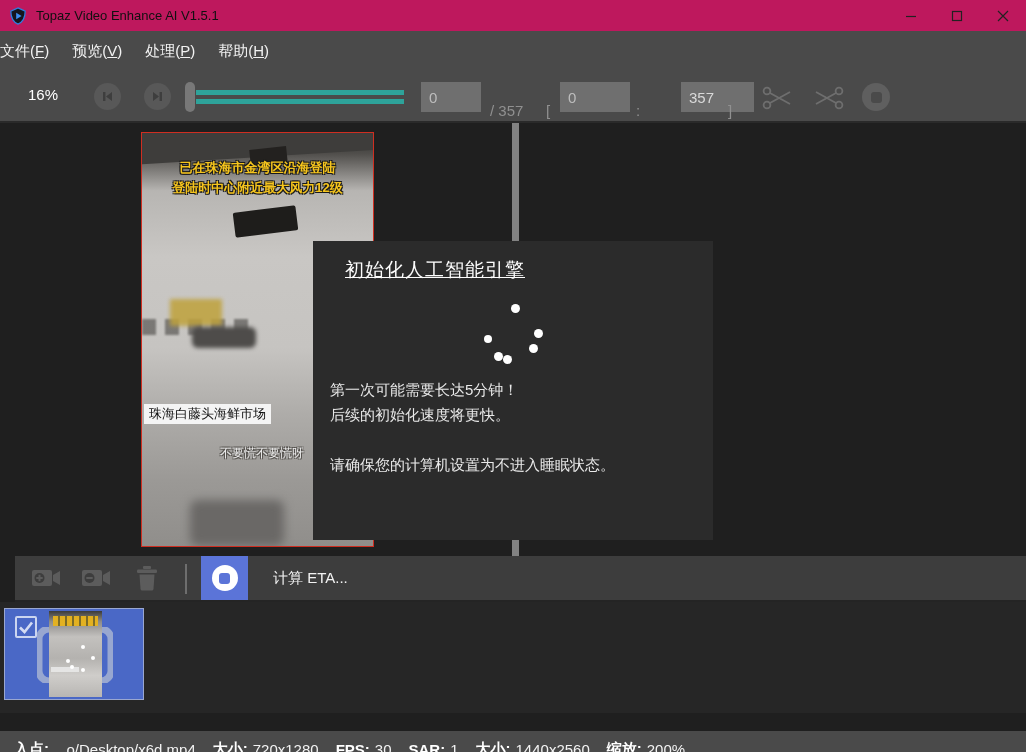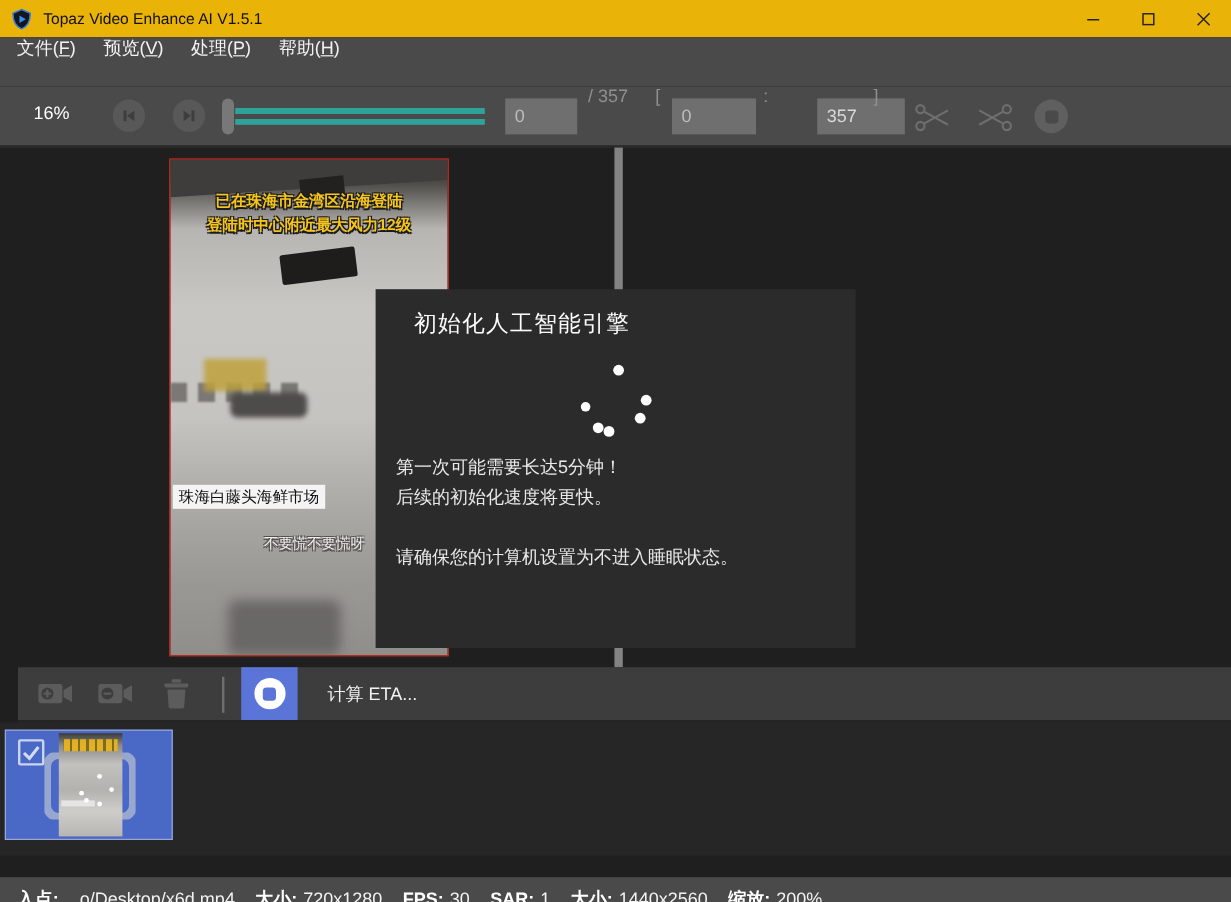--- a/index.html
+++ b/index.html
@@ -1,50 +1,50 @@
 <!DOCTYPE html>
 <html><head>
 <meta charset="utf-8">
 <style>
   html,body{margin:0;padding:0;background:#000;}
   .app{position:relative;width:1026px;height:752px;overflow:hidden;
        font-family:"Liberation Sans","DejaVu Sans",sans-serif;background:#1f1f1f;}
 
   
-  .titlebar{position:absolute;left:0;top:0;width:100%;height:31px;background:#eab308;
+  .titlebar{position:absolute;left:0;top:0;width:100%;height:31px;background:#be185d;
             display:flex;align-items:center;}
   .logo{margin-left:9px;width:18px;height:18px;flex:0 0 auto;}
   .title-text{margin-left:9px;font-size:13px;color:#101010;}
   .win-controls{margin-left:auto;display:flex;height:100%;}
   .win-btn{width:46px;height:100%;display:flex;align-items:center;justify-content:center;background:transparent;border:none;cursor:default;}
 
   
   .menubar{position:absolute;left:0;top:31px;width:100%;height:41px;background:#4a4a4a;
-           display:flex;padding-left:14px;box-sizing:border-box;gap:23px;}
+           display:flex;align-items:center;box-sizing:border-box;gap:23px;}
   .menu-item{color:#f2f2f2;font-size:15px;white-space:nowrap;}
   .menu-key{text-decoration:underline;}
 
   
   .toolbar{position:absolute;left:0;top:72px;width:100%;height:49px;background:#4a4a4a;
            border-bottom:2px solid #2a2a2a;box-sizing:content-box;}
   .zoom-readout{position:absolute;left:28px;top:14px;font-size:15px;color:#ffffff;}
   .tb-circle{position:absolute;width:27px;height:27px;border-radius:50%;background:#585858;border:none;
              display:flex;align-items:center;justify-content:center;padding:0;}
   .tb-skip-start{left:94px;top:11px;}
   .tb-skip-end{left:144px;top:11px;}
   .slider-handle{position:absolute;left:185px;top:10px;width:10px;height:30px;border-radius:5px;background:#787878;}
   .slider-track{position:absolute;left:196px;top:18px;width:208px;height:14px;
       background:linear-gradient(180deg,#2ea39a 0 5px,#4a4a4a 5px 9px,#2ea39a 9px 14px);}
   .tb-input{position:absolute;top:10px;height:30px;background:#6f6f6f;border:none;color:#bdbdbd;
             font-size:15px;padding:0 8px;box-sizing:border-box;font-family:inherit;}
   .tb-input.bright{color:#d9d9d9;}
   .in-frame{left:421px;width:60px;}
   .in-start{left:560px;width:70px;}
   .in-end{left:681px;width:73px;}
-  .tb-text{position:absolute;top:0;font-size:15px;color:#909090;}
+  .tb-text{position:absolute;top:30px;font-size:15px;color:#909090;}
   .t-total{left:490px;}
   .t-open{left:546px;}
   .t-colon{left:636px;}
   .t-close{left:728px;}
   .tb-icon-btn{position:absolute;background:none;border:none;padding:0;}
   .sc1{left:762px;top:13px;} .sc2{left:812px;top:13px;}
   .tb-stop{left:862px;top:11px;width:28px;height:28px;border-radius:50%;background:#5f5f5f;
            display:flex;align-items:center;justify-content:center;}
   .tb-stop .sq{width:11px;height:11px;border-radius:3px;background:#4a4a4a;}
 
@@ -67,21 +67,21 @@
   .v-bottomblob{position:absolute;left:48px;bottom:0;width:94px;height:46px;background:#6a6866;filter:blur(5px);border-radius:8px;}
   .v-headline{position:absolute;left:0;top:25px;width:100%;text-align:center;color:#f6c51d;font-weight:bold;
       font-size:13px;line-height:20px;
       text-shadow:-1px -1px 0 #1a1a1a,1px -1px 0 #1a1a1a,-1px 1px 0 #1a1a1a,1px 1px 0 #1a1a1a;}
   .v-loc{position:absolute;left:2px;top:271px;background:#f4f4f4;color:#111;font-size:13px;padding:1px 5px;white-space:nowrap;}
   .v-cap{position:absolute;left:78px;top:312px;color:#efefef;font-size:12px;
       text-shadow:-1px -1px 0 #55524e,1px -1px 0 #55524e,-1px 1px 0 #55524e,1px 1px 0 #55524e;white-space:nowrap;}
 
   
   .dialog{position:absolute;left:313px;top:118px;width:400px;height:299px;background:#2b2b2b;}
-  .dialog-title{position:absolute;left:32px;top:16px;font-size:19px;color:#fdfdfd;letter-spacing:1px;}
+  .dialog-title{position:absolute;left:32px;top:16px;font-size:19px;color:#fdfdfd;letter-spacing:1px;text-decoration:underline;}
   .spinner{position:absolute;left:0;top:0;width:100%;height:100%;pointer-events:none;}
   .spinner i{position:absolute;width:9px;height:9px;border-radius:50%;background:#fff;}
   .spinner i:nth-child(1){left:198px;top:63px;}
   .spinner i:nth-child(2){left:221px;top:88px;}
   .spinner i:nth-child(3){left:216px;top:103px;}
   .spinner i:nth-child(4){left:190px;top:114px;}
   .spinner i:nth-child(5){left:181px;top:111px;}
   .spinner i:nth-child(6){left:171px;top:94px;width:8px;height:8px;}
   .dialog-body{position:absolute;left:17px;top:136px;font-size:15px;line-height:25px;color:#e9e9e9;}
   .dialog-body .gap{height:25px;}

